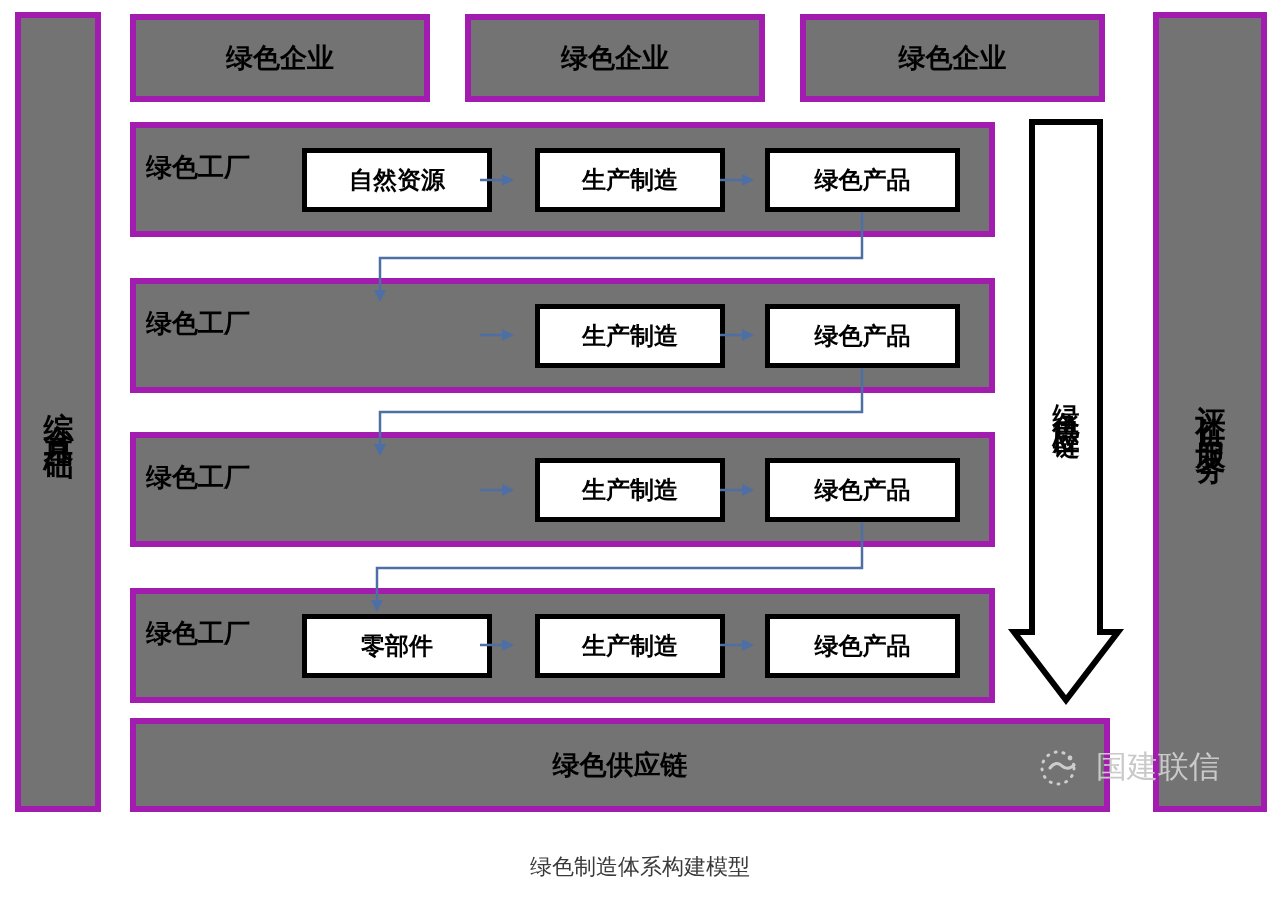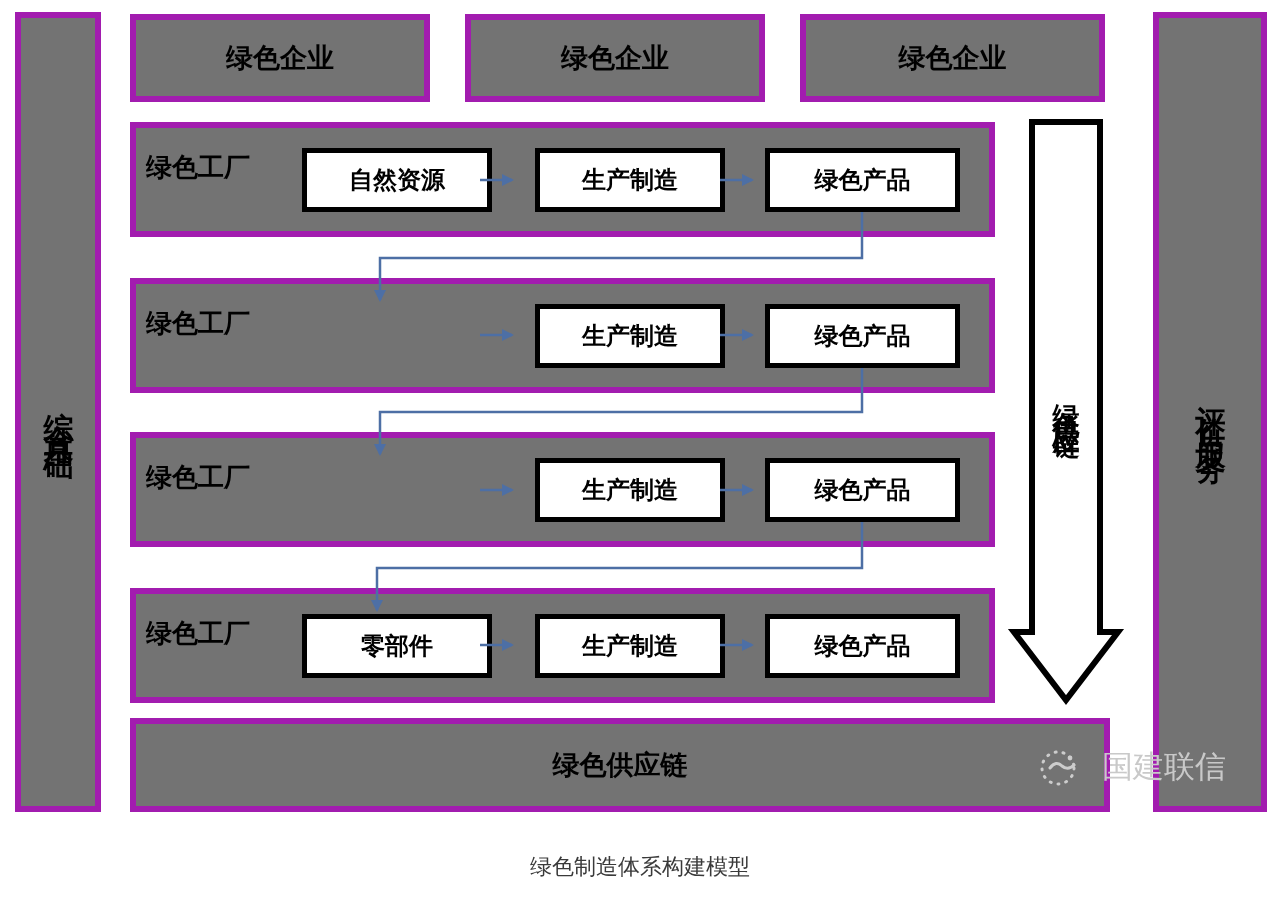--- a/index.html
+++ b/index.html
@@ -76,21 +76,21 @@
 
   
   .overlay { position: absolute; left: 0; top: 0; z-index: 3; pointer-events: none; }
   .overlay line, .overlay polyline {
     stroke: #4d6fa5; stroke-width: 2.5px; fill: none; marker-end: url(#ah);
   }
 
   
   .watermark {
     position: absolute; left: 1036px; top: 746px; z-index: 5;
-    display: flex; align-items: center; gap: 18px;
+    display: flex; align-items: center; gap: 12px;
     color: #c9c9c9;
     font-family: "Liberation Sans", "DejaVu Sans", sans-serif;
     font-size: 31px;
   }
 
   
   .caption {
     position: absolute; left: 0; top: 852px; width: 1280px;
     text-align: center;
     font-family: "Liberation Sans", "DejaVu Sans", sans-serif;

